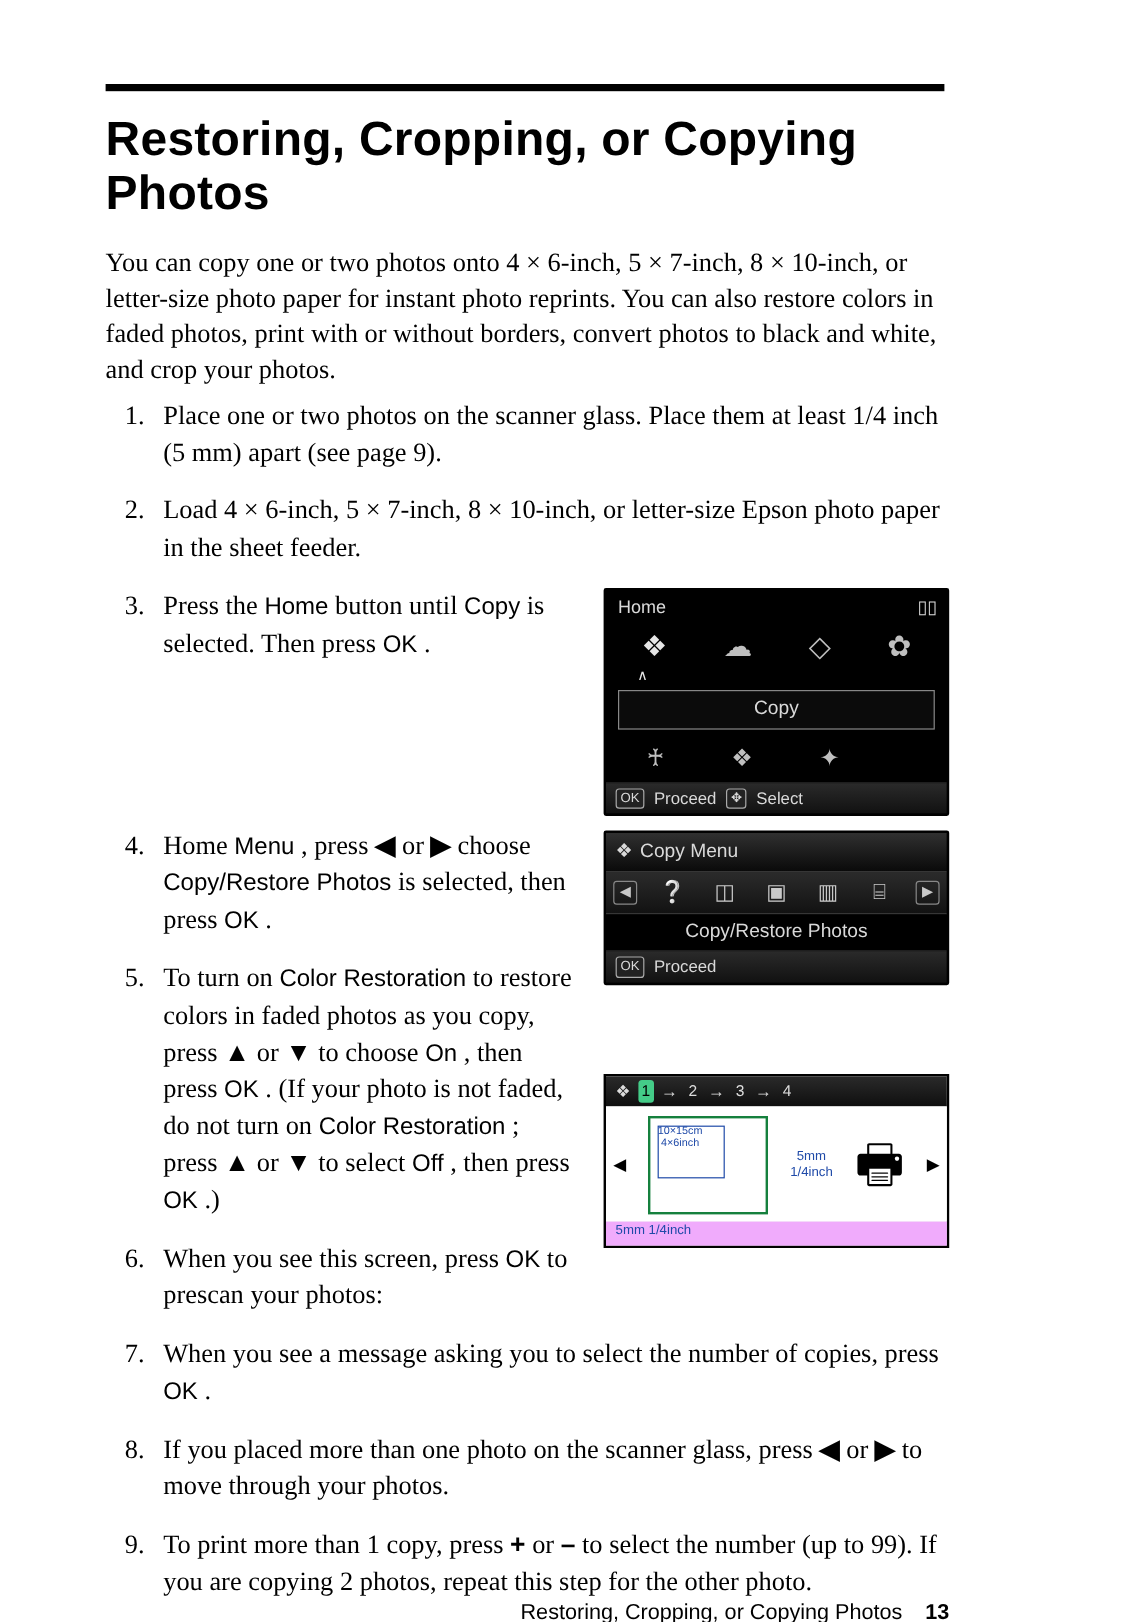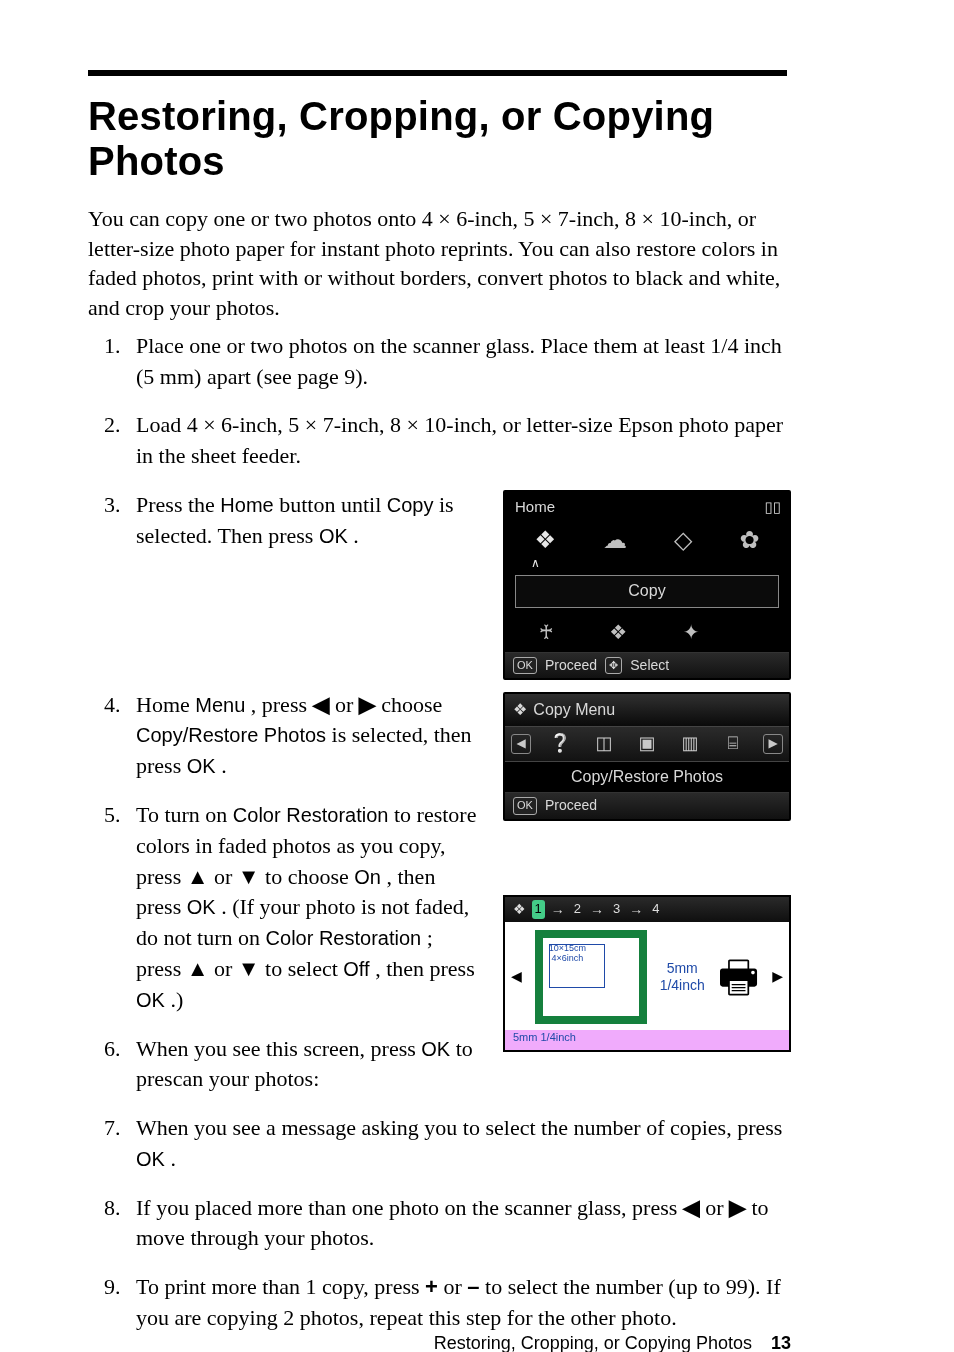--- a/index.html
+++ b/index.html
@@ -191,21 +191,21 @@
   .stepfig .crumb .n.active { background:#4c8; color:#000; }
   .stepfig .diagram {
     background: #fff;
     padding: 8px 6px 6px 6px;
     display: flex;
     align-items: center;
     gap: 8px;
     justify-content: space-between;
   }
   .stepfig .diagram .glass {
-    border: 8px solid #15803d;
+    border: 2px solid #15803d;
     width: 96px; height: 78px;
     position: relative;
     text-align: center;
   }
   .stepfig .diagram .glass::before {
     content:"";
     position:absolute;
     left:6px;top:6px;width:54px;height:42px;
     border:1px solid #1f4aa8;
   }
@@ -330,21 +330,21 @@
           <span class="n">4</span>
         </div>
         <div class="diagram">
           <span style="font-size:14px;">◀</span>
           <div class="glass">
             <div style="position:absolute;left:6px;top:6px;font-size:9px;line-height:1.1;color:#1f4aa8;white-space:nowrap;">
               <span>10×15cm</span><br>
               <span>4×6inch</span>
             </div>
           </div>
-          <div style="font-size:14px;color:#1f4aa8;line-height:1.2;">
+          <div style="font-size:11px;color:#1f4aa8;line-height:1.2;">
             <span>5mm</span><br>
             <span>1/4inch</span>
           </div>
           <div class="printer">🖶</div>
           <span style="font-size:14px;">▶</span>
         </div>
         <div class="dims">
           <span>5mm 1/4inch</span>
         </div>
       </div>

